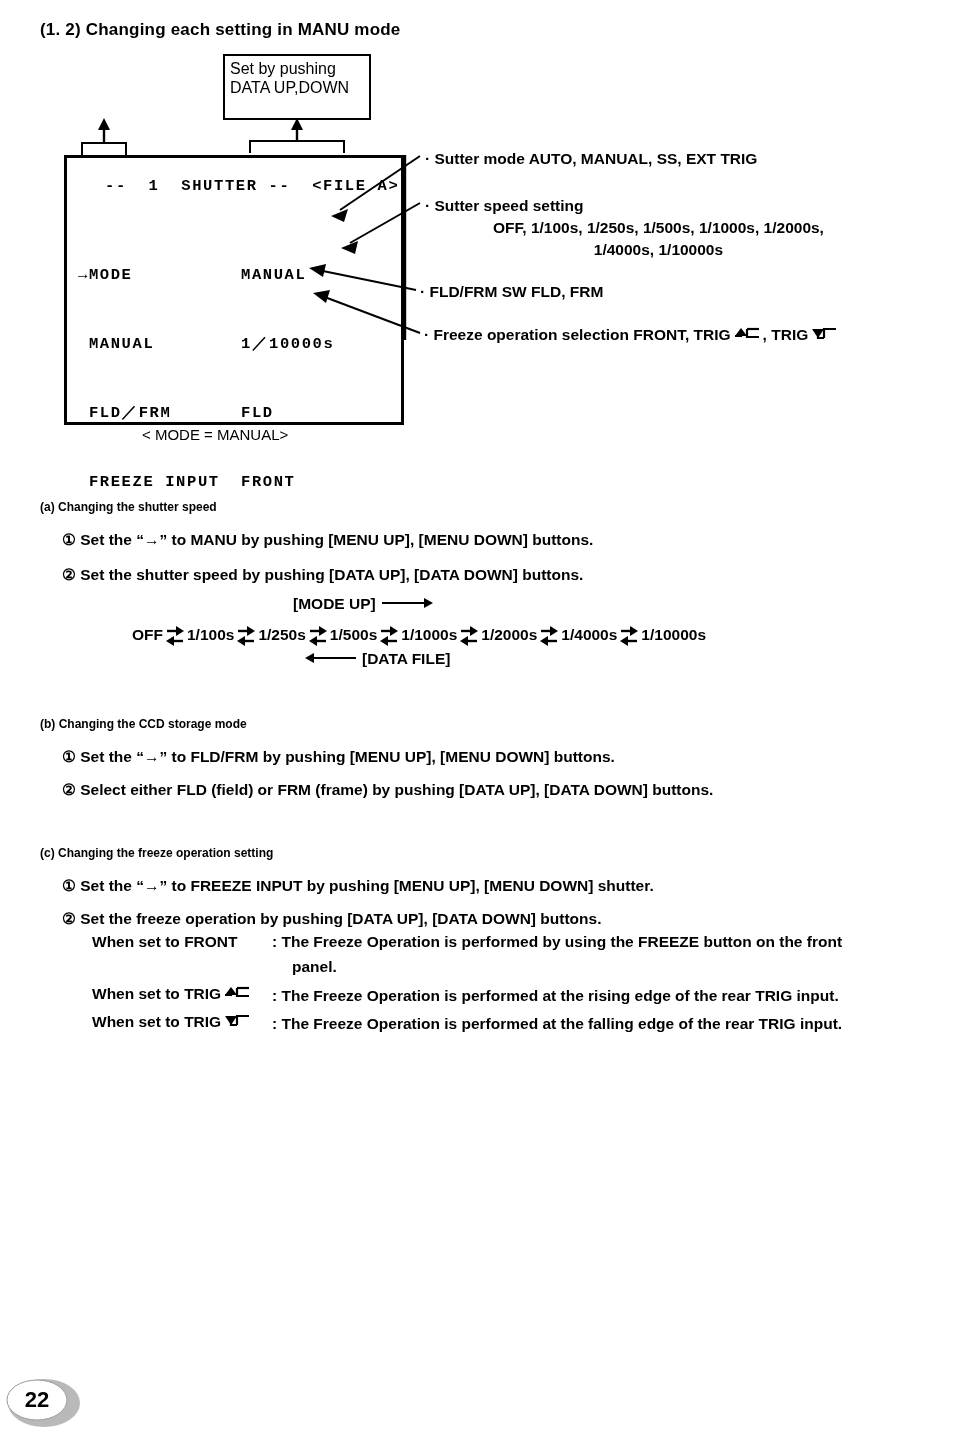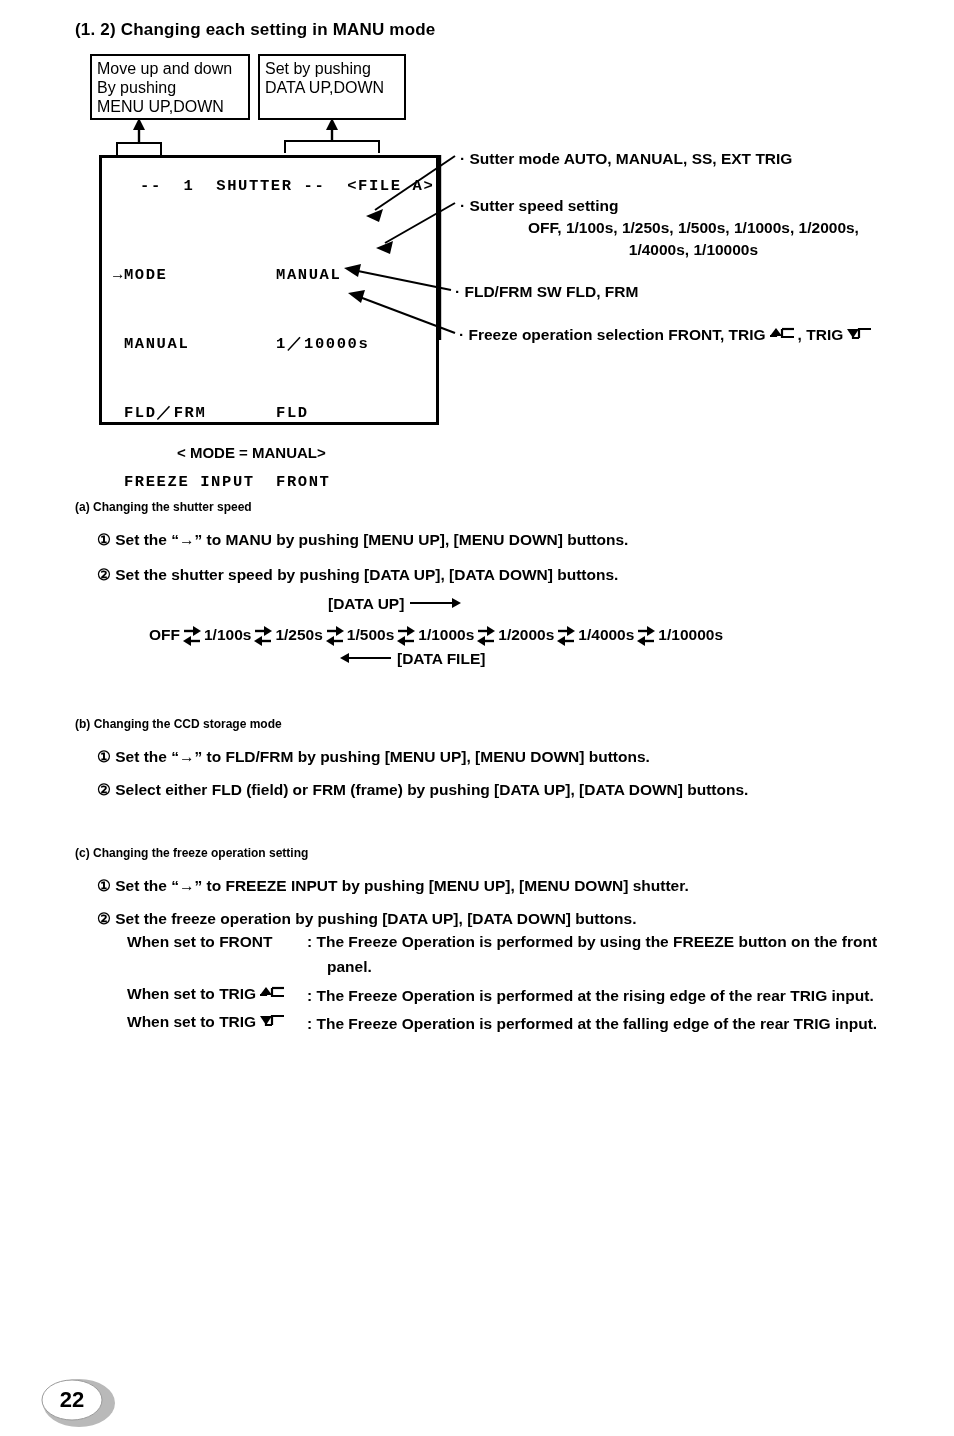--- a/index.html
+++ b/index.html
@@ -11,21 +11,20 @@
     width: 954px;
     height: 1436px;
     position: relative;
     font-family: "Liberation Sans", sans-serif;
     color: #000000;
     overflow: hidden;
   }
   .page {
     position: absolute;
     inset: 0;
-    margin-left: 35px;
   }
   .abs { position: absolute; }
 
   
   #section-heading {
     left: 40px; top: 20px;
     font-size: 17px;
     font-weight: bold;
     letter-spacing: 0.2px;
     white-space: nowrap;
@@ -67,23 +66,23 @@
     font-weight: bold;
     font-size: 15.5px;
     letter-spacing: 1.6px;
     white-space: pre;
   }
   #osd-title { left: 105px; top: 177px; }
   #osd-rows  { left: 78px;  top: 218px; line-height: 23px; }
   .osd-row { display: block; white-space: pre; }
 
   #osd-caption {
-    left: 142px; top: 444px;
+    left: 142px; top: 426px;
     font-size: 15px;
-    font-weight: bold;
+    font-weight: normal;
     white-space: nowrap;
   }
 
   
   .callout-label {
     font-size: 15.5px;
     font-weight: bold;
     white-space: nowrap;
     line-height: 21px;
     text-align: center;
@@ -107,21 +106,21 @@
   }
   #head-a { left: 40px; top: 500px; }
   #a-step1 { left: 62px; top: 531px; }
   #a-step2 { left: 62px; top: 566px; }
 
   #data-up-line {
     left: 293px; top: 595px;
     font-size: 15.5px; font-weight: bold; white-space: nowrap;
   }
   #speed-chain {
-    left: 114px; top: 624px;
+    left: 132px; top: 624px;
     font-size: 15.5px; font-weight: bold; white-space: nowrap;
     display: flex; align-items: center;
   }
   #data-down-line {
     left: 300px; top: 650px;
     font-size: 15.5px; font-weight: bold; white-space: nowrap;
   }
 
   #head-b { left: 40px; top: 717px; }
   #b-step1 { left: 62px; top: 748px; }
@@ -178,23 +177,20 @@
     pointer-events: none;
   }
 </style>
 </head>
 <body>
 
 <div class="page">
 
   <div class="abs" id="section-heading">(1. 2)  Changing each setting in MANU mode</div>
 
-  <div class="abs callout-box" id="callout-menu">Move up and down
-By pushing
-MENU UP,DOWN</div>
 
   <div class="abs callout-box" id="callout-data">Set by pushing
 DATA UP,DOWN</div>
 
   <div class="abs osd-tab" id="osd-tab-left"></div>
   <div class="abs osd-tab" id="osd-tab-right"></div>
 
   <div class="abs" id="osd-box"></div>
 
   <div class="abs osd-text" id="osd-title">--  1  SHUTTER --  &lt;FILE A&gt;</div>
@@ -237,21 +233,21 @@
           <polyline points="7,3 7,12 13,12" fill="none" stroke="#000" stroke-width="2.2"></polyline>
           <polyline points="13,12 13,3 25,3" fill="none" stroke="#000" stroke-width="2.2"></polyline>
         </svg></span>
   </div>
 
   <div class="abs sub-heading" id="head-a">(a) Changing the shutter speed</div>
   <div class="abs body-line" id="a-step1">① Set the “→” to MANU by pushing [MENU UP], [MENU DOWN] buttons.</div>
   <div class="abs body-line" id="a-step2">② Set the shutter speed by pushing [DATA UP], [DATA DOWN] buttons.</div>
 
   <div class="abs" id="data-up-line">
-    <span>[DATA UP]</span><span class="arrow-right-glyph"><svg width="54" height="12" viewBox="0 0 54 12">
+    <span>[MODE UP]</span><span class="arrow-right-glyph"><svg width="54" height="12" viewBox="0 0 54 12">
           <line x1="2" y1="6" x2="44" y2="6" stroke="#000" stroke-width="2.2"></line>
           <polygon points="44,1 53,6 44,11" fill="#000"></polygon>
         </svg></span>
   </div>
 
   <div class="abs" id="speed-chain">
     <span>OFF</span>
     <span class="swap-arrows">
         <svg width="18" height="22" viewBox="0 0 18 22">
           <line x1="1" y1="6" x2="11" y2="6" stroke="#000" stroke-width="2.4"></line>

